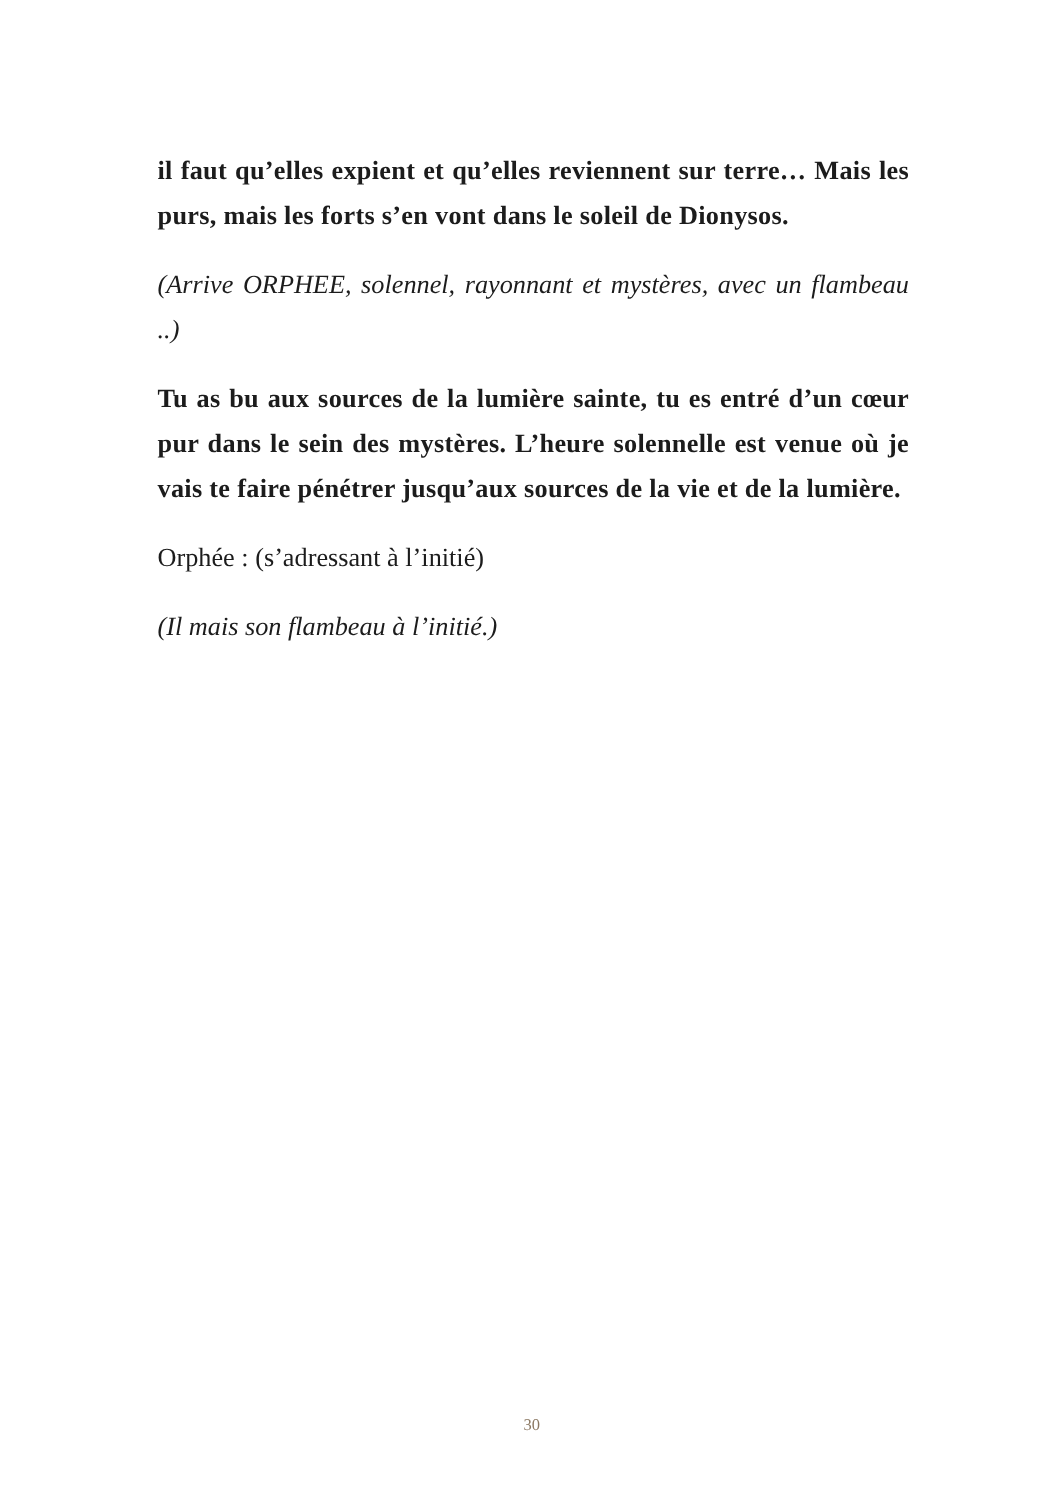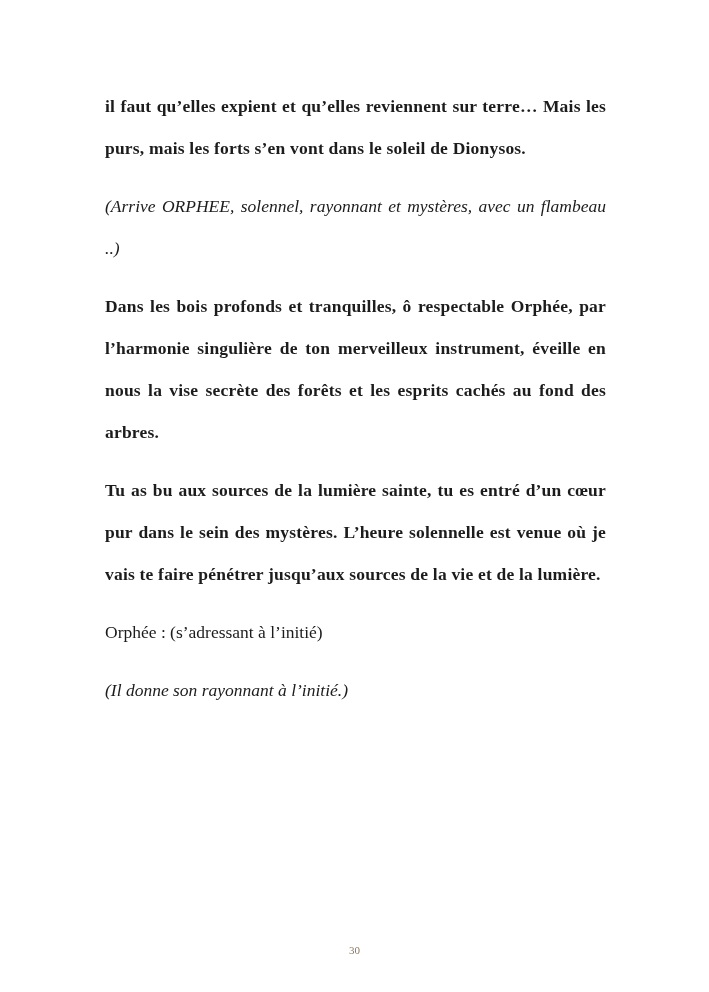--- a/index.html
+++ b/index.html
@@ -16,23 +16,23 @@
     color: #1c1c1c;
     overflow: hidden;
   }
   .content {
     position: absolute;
     top: 84px;
     left: 105px;
     width: 501px;
   }
   .para {
-    margin: 1px 0 16px 0;
+    margin: 14px 0 16px 0;
     font-size: 17.5px;
-    line-height: 42px;
+    line-height: 30px;
     text-align: justify;
   }
   .para.bold {
     font-weight: bold;
     letter-spacing: 0.2px;
   }
   .para.italic {
     font-style: italic;
     font-weight: normal;
   }
@@ -49,19 +49,18 @@
     color: #8b7862;
   }
 </style>
 </head>
 <body>
 
 <div class="page">
   <div class="content">
     <p class="para bold">il faut qu’elles expient et qu’elles reviennent sur terre… Mais les purs, mais les forts s’en vont dans le soleil de Dionysos.</p>
     <p class="para italic">(Arrive ORPHEE, solennel, rayonnant et mystères, avec un flambeau ..)</p>
-    <p class="para bold">Dans les bois profonds et tranquilles, ô respectable Orphée, par l’harmonie singulière de ton merveilleux instrument, éveille en nous la vise secrète des forêts et les esprits cachés au fond des arbres.</p>
     <p class="para bold">Tu as bu aux sources de la lumière sainte, tu es entré d’un cœur pur dans le sein des mystères. L’heure solennelle est venue où je vais te faire pénétrer jusqu’aux sources de la vie et de la lumière.</p>
     <p class="para regular">Orphée : (s’adressant à l’initié)</p>
-    <p class="para italic">(Il donne son rayonnant à l’initié.)</p>
+    <p class="para italic">(Il mais son flambeau à l’initié.)</p>
   </div>
   <div class="page-number">30</div>
 </div>
 
 </body></html>

